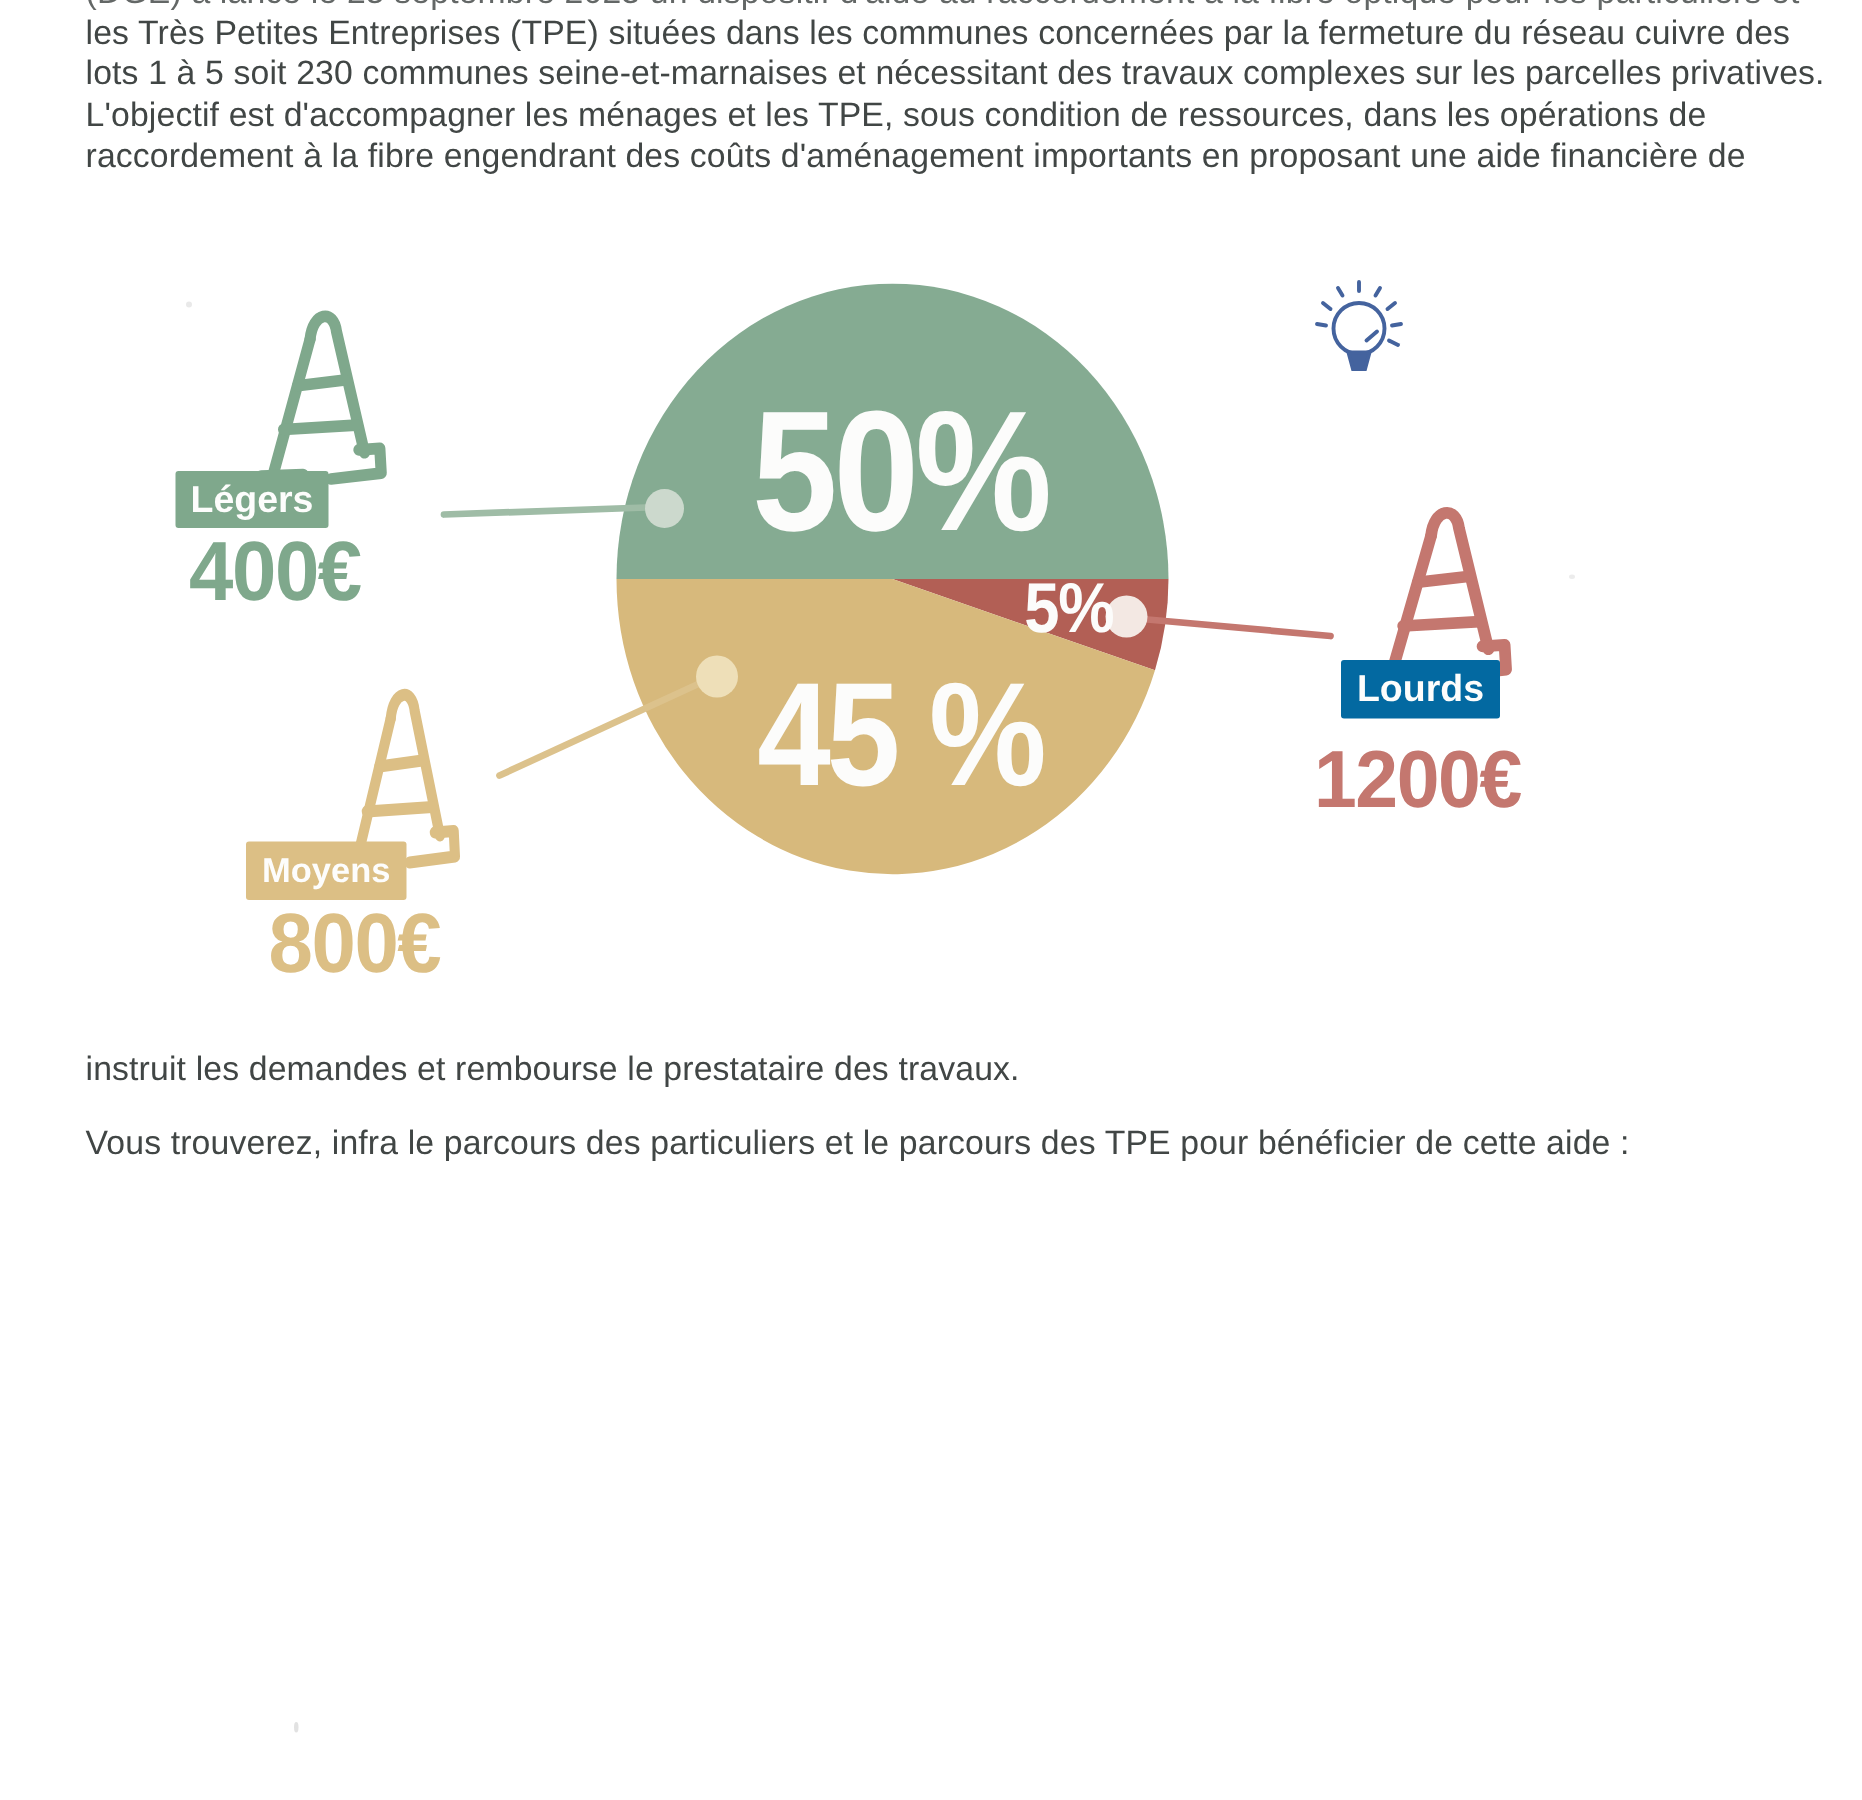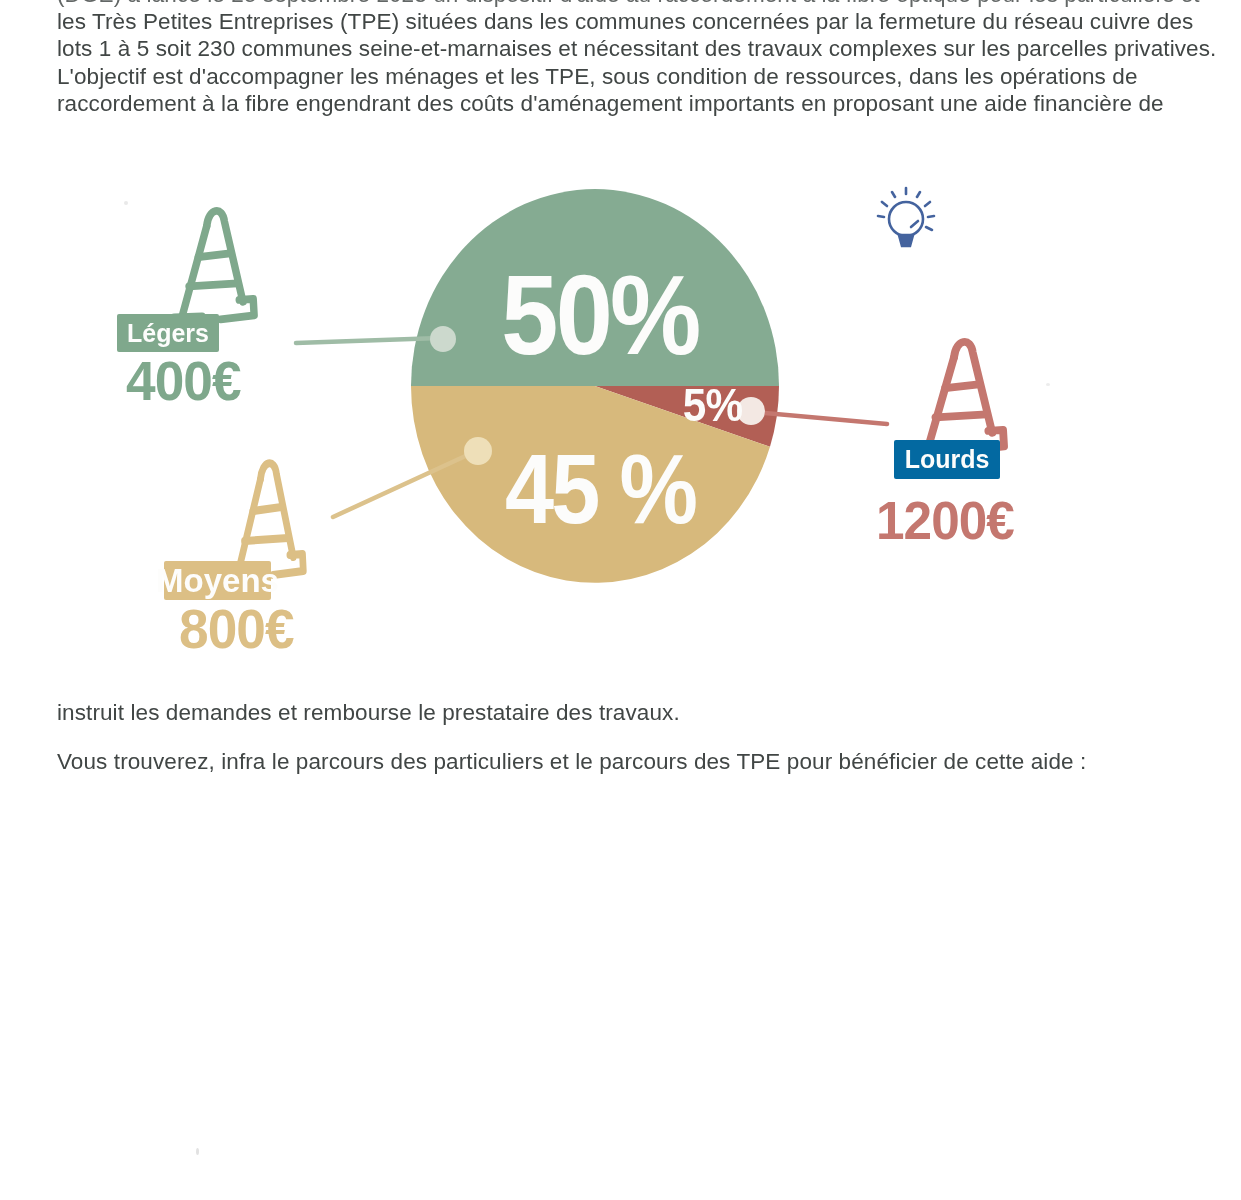--- a/index.html
+++ b/index.html
@@ -22,21 +22,21 @@
     text-align:center;transform:scaleX(0.9);letter-spacing:-3px;
   }
   #pct-50{left:440px;top:258px;width:320px;font-size:114px;}
   #pct-45{left:430px;top:440px;width:340px;font-size:98px;}
   #pct-5 {left:660px;top:381px;width:105px;font-size:47px;letter-spacing:-1px;}
   .badge{
     position:absolute;display:flex;align-items:center;justify-content:center;
     color:#fdfdfc;font-weight:700;border-radius:2px;
   }
   #badge-legers{left:117px;top:314px;width:102px;height:38px;background:#7fa88c;font-size:25px;}
-  #badge-moyens{left:164px;top:561px;width:107px;height:39px;background:#dcbf85;font-size:33px;}
+  #badge-moyens{left:164px;top:561px;width:107px;height:39px;background:#dcbf85;font-size:23px;}
   #badge-lourds{left:894px;top:440px;width:106px;height:39px;background:#0369a1;font-size:25px;}
   .price{
     position:absolute;font-weight:700;line-height:1;letter-spacing:-1px;
     transform:scaleX(0.95);transform-origin:left top;
   }
   #price-400 {left:126px;top:353px;font-size:56px;color:#7fa88c;}
   #price-800 {left:179px;top:601px;font-size:56px;color:#dcbf85;}
   #price-1200{left:876px;top:493px;font-size:54px;color:#c4776f;}
   .speck{position:absolute;background:#bfbfbf;border-radius:50%;}
   #speck1{left:124px;top:201px;width:4px;height:4px;opacity:.35;}

